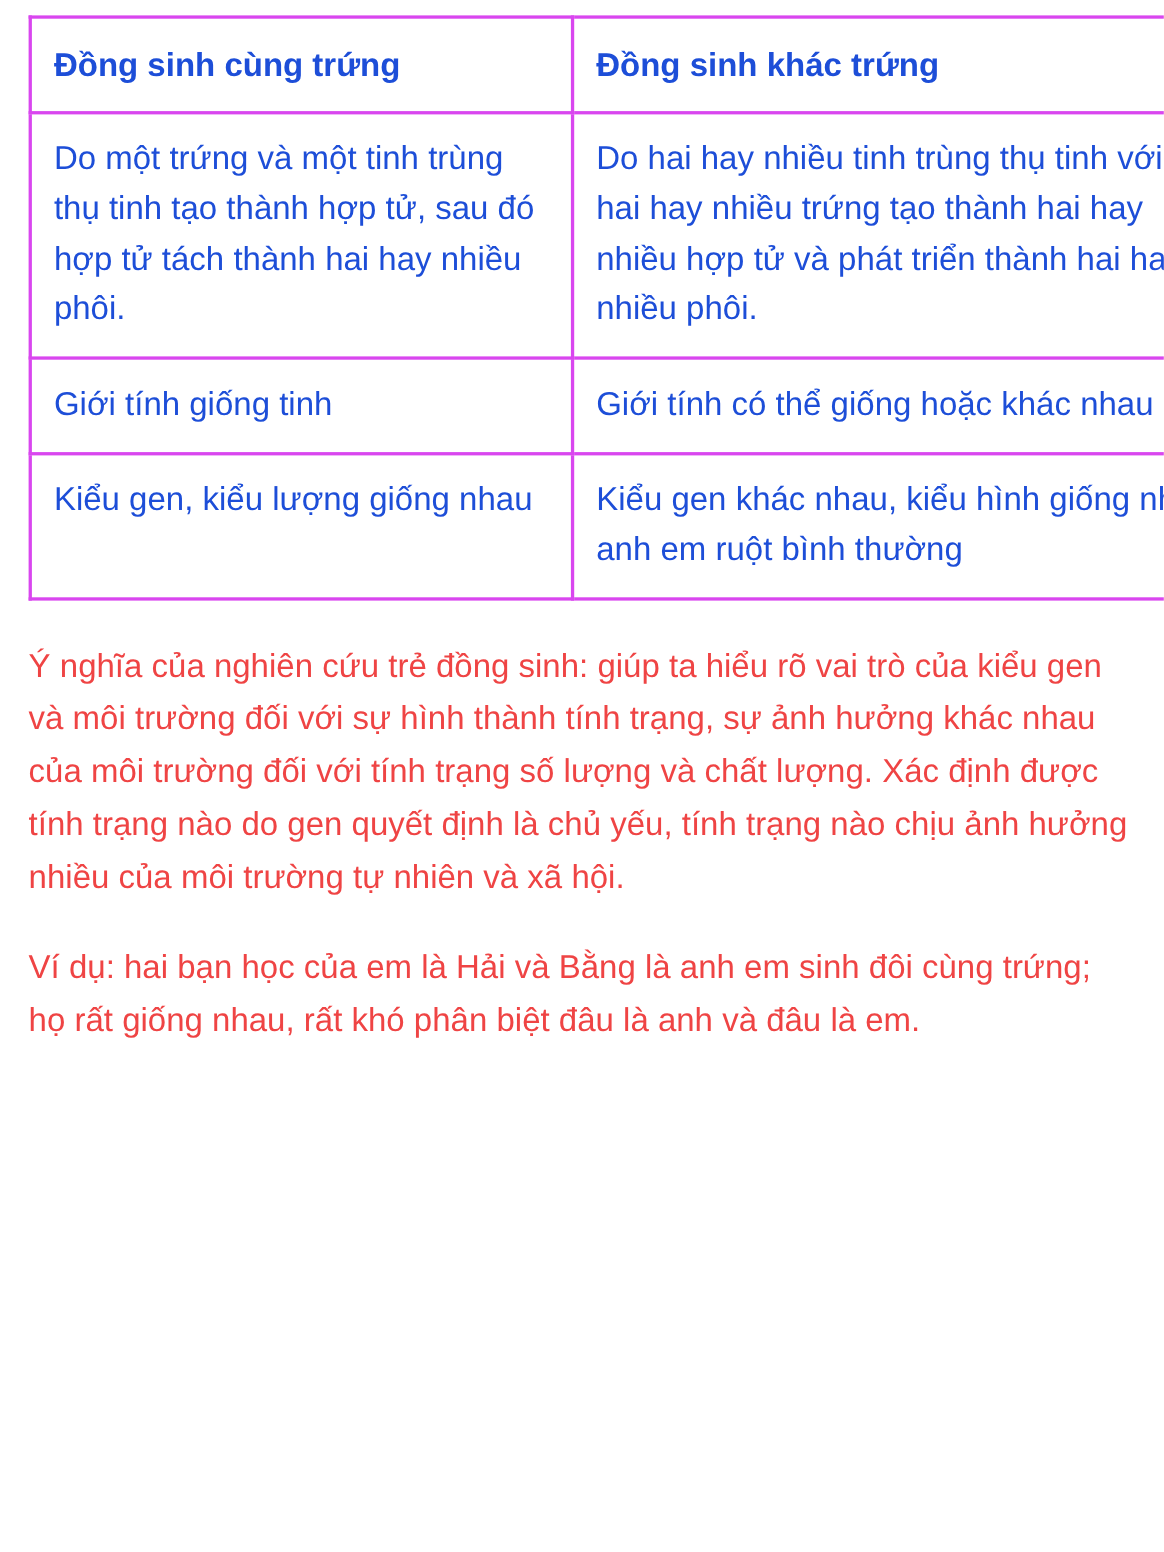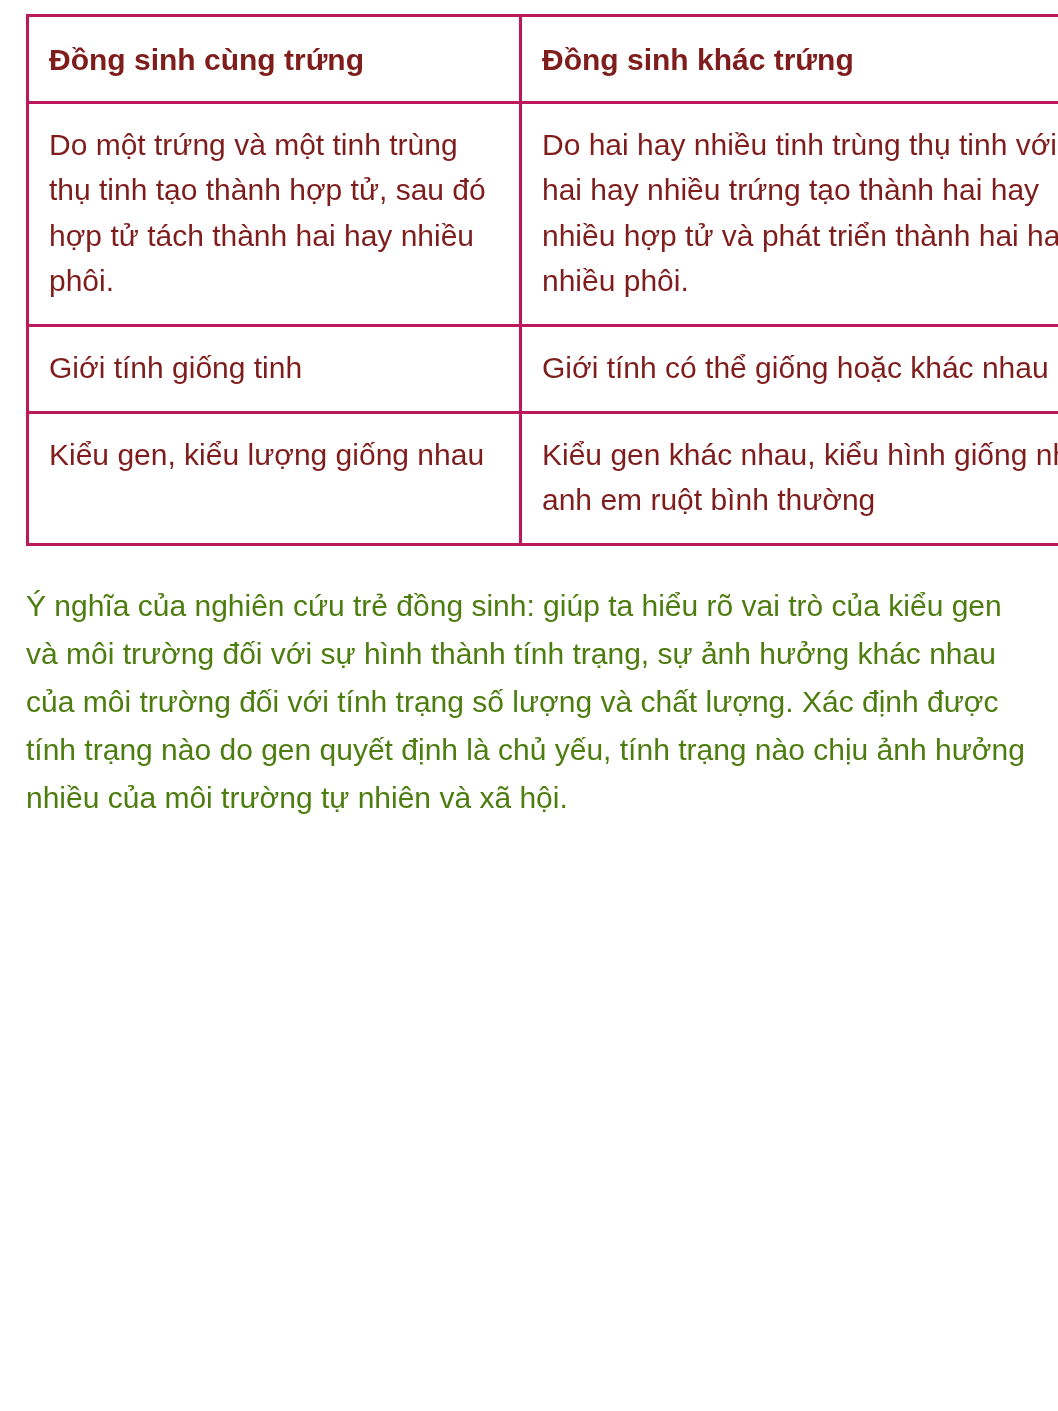--- a/index.html
+++ b/index.html
@@ -21,41 +21,41 @@
   }
 
   
   table.compare {
     border-collapse: collapse;
     width: 1006px;
     table-layout: fixed;
     border: 3px solid #4a4a4a;
   }
   table.compare td {
-    border: 3px solid #be185d;
+    border: 3px solid #d946ef;
     vertical-align: top;
     padding: 18px 18px 20px 20px;
     font-size: 30px;
     line-height: 1.52;
-    color: #7f1d1d;
+    color: #1d4ed8;
   }
   table.compare td.col-a { width: 452px; }
   table.compare td.col-b { width: 554px; }
   table.compare tr.head td {
     font-weight: bold;
     padding-top: 20px;
     padding-bottom: 18px;
   }
 
   
   .body-text {
     margin: 30px 0 0 0;
     font-size: 30px;
     line-height: 1.60;
-    color: #4d7c0f;
+    color: #ef4444;
   }
   .body-text.first { margin-top: 36px; }
   .body-text.second { margin-top: 34px; }
 </style>
 </head>
 <body>
 
 <div class="page">
 
   <table class="compare">
@@ -74,14 +74,15 @@
       </tr>
       <tr>
         <td class="col-a">Kiểu gen, kiểu lượng giống nhau</td>
         <td class="col-b">Kiểu gen khác nhau, kiểu hình giống như anh em ruột bình thường</td>
       </tr>
     </tbody>
   </table>
 
   <p class="body-text first">Ý nghĩa của nghiên cứu trẻ đồng sinh: giúp ta hiểu rõ vai trò của kiểu gen và môi trường đối với sự hình thành tính trạng, sự ảnh hưởng khác nhau của môi trường đối với tính trạng số lượng và chất lượng. Xác định được tính trạng nào do gen quyết định là chủ yếu, tính trạng nào chịu ảnh hưởng nhiều của môi trường tự nhiên và xã hội.</p>
 
+  <p class="body-text second">Ví dụ: hai bạn học của em là Hải và Bằng là anh em sinh đôi cùng trứng; họ rất giống nhau, rất khó phân biệt đâu là anh và đâu là em.</p>
 
 </div>
 
 </body></html>

